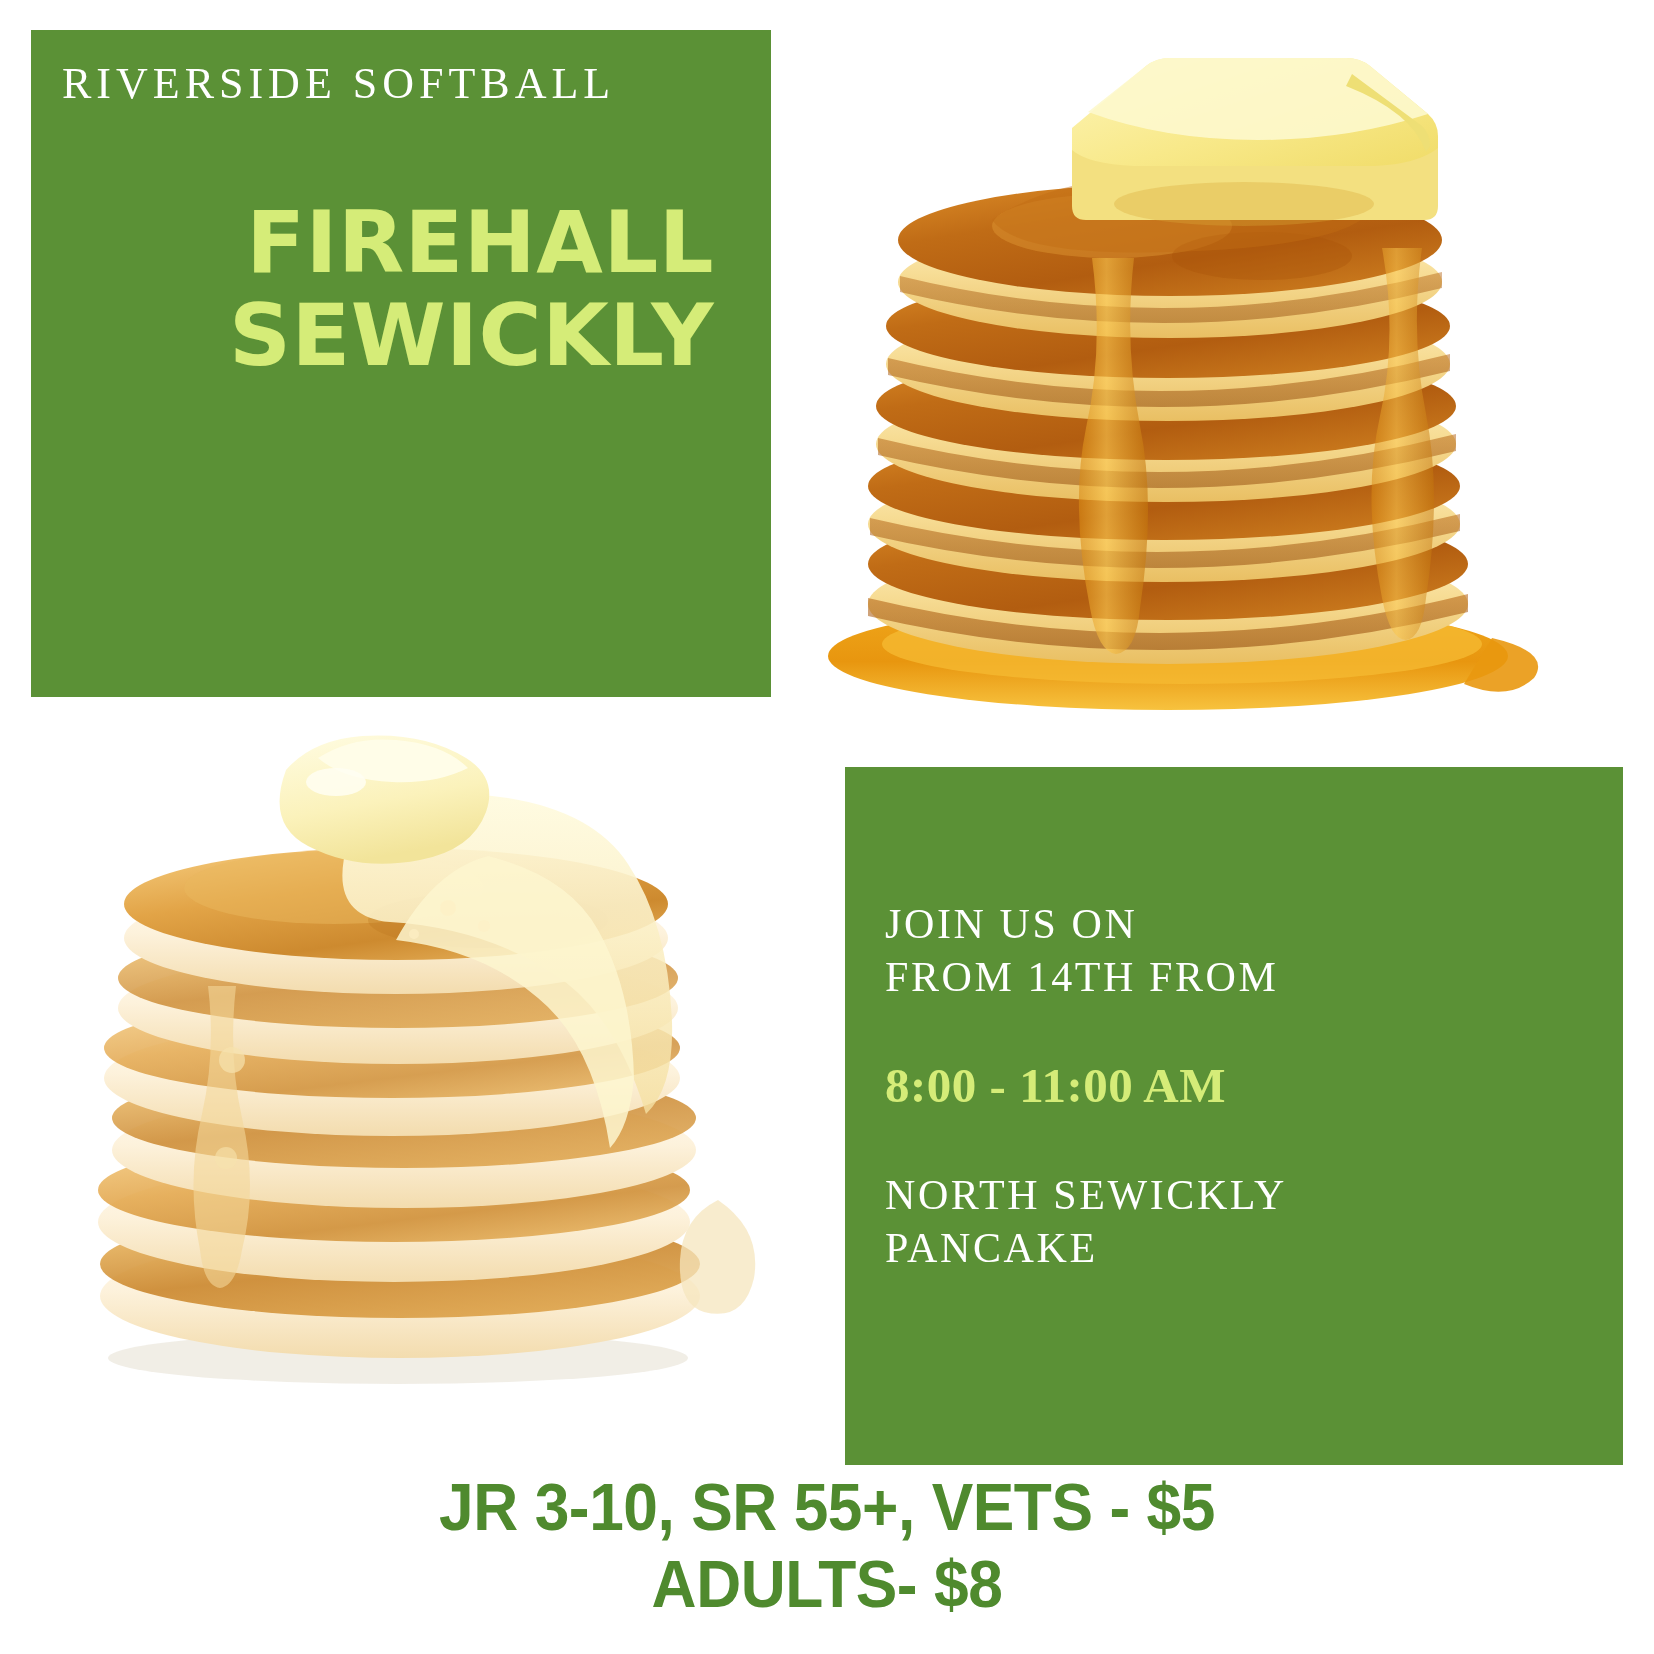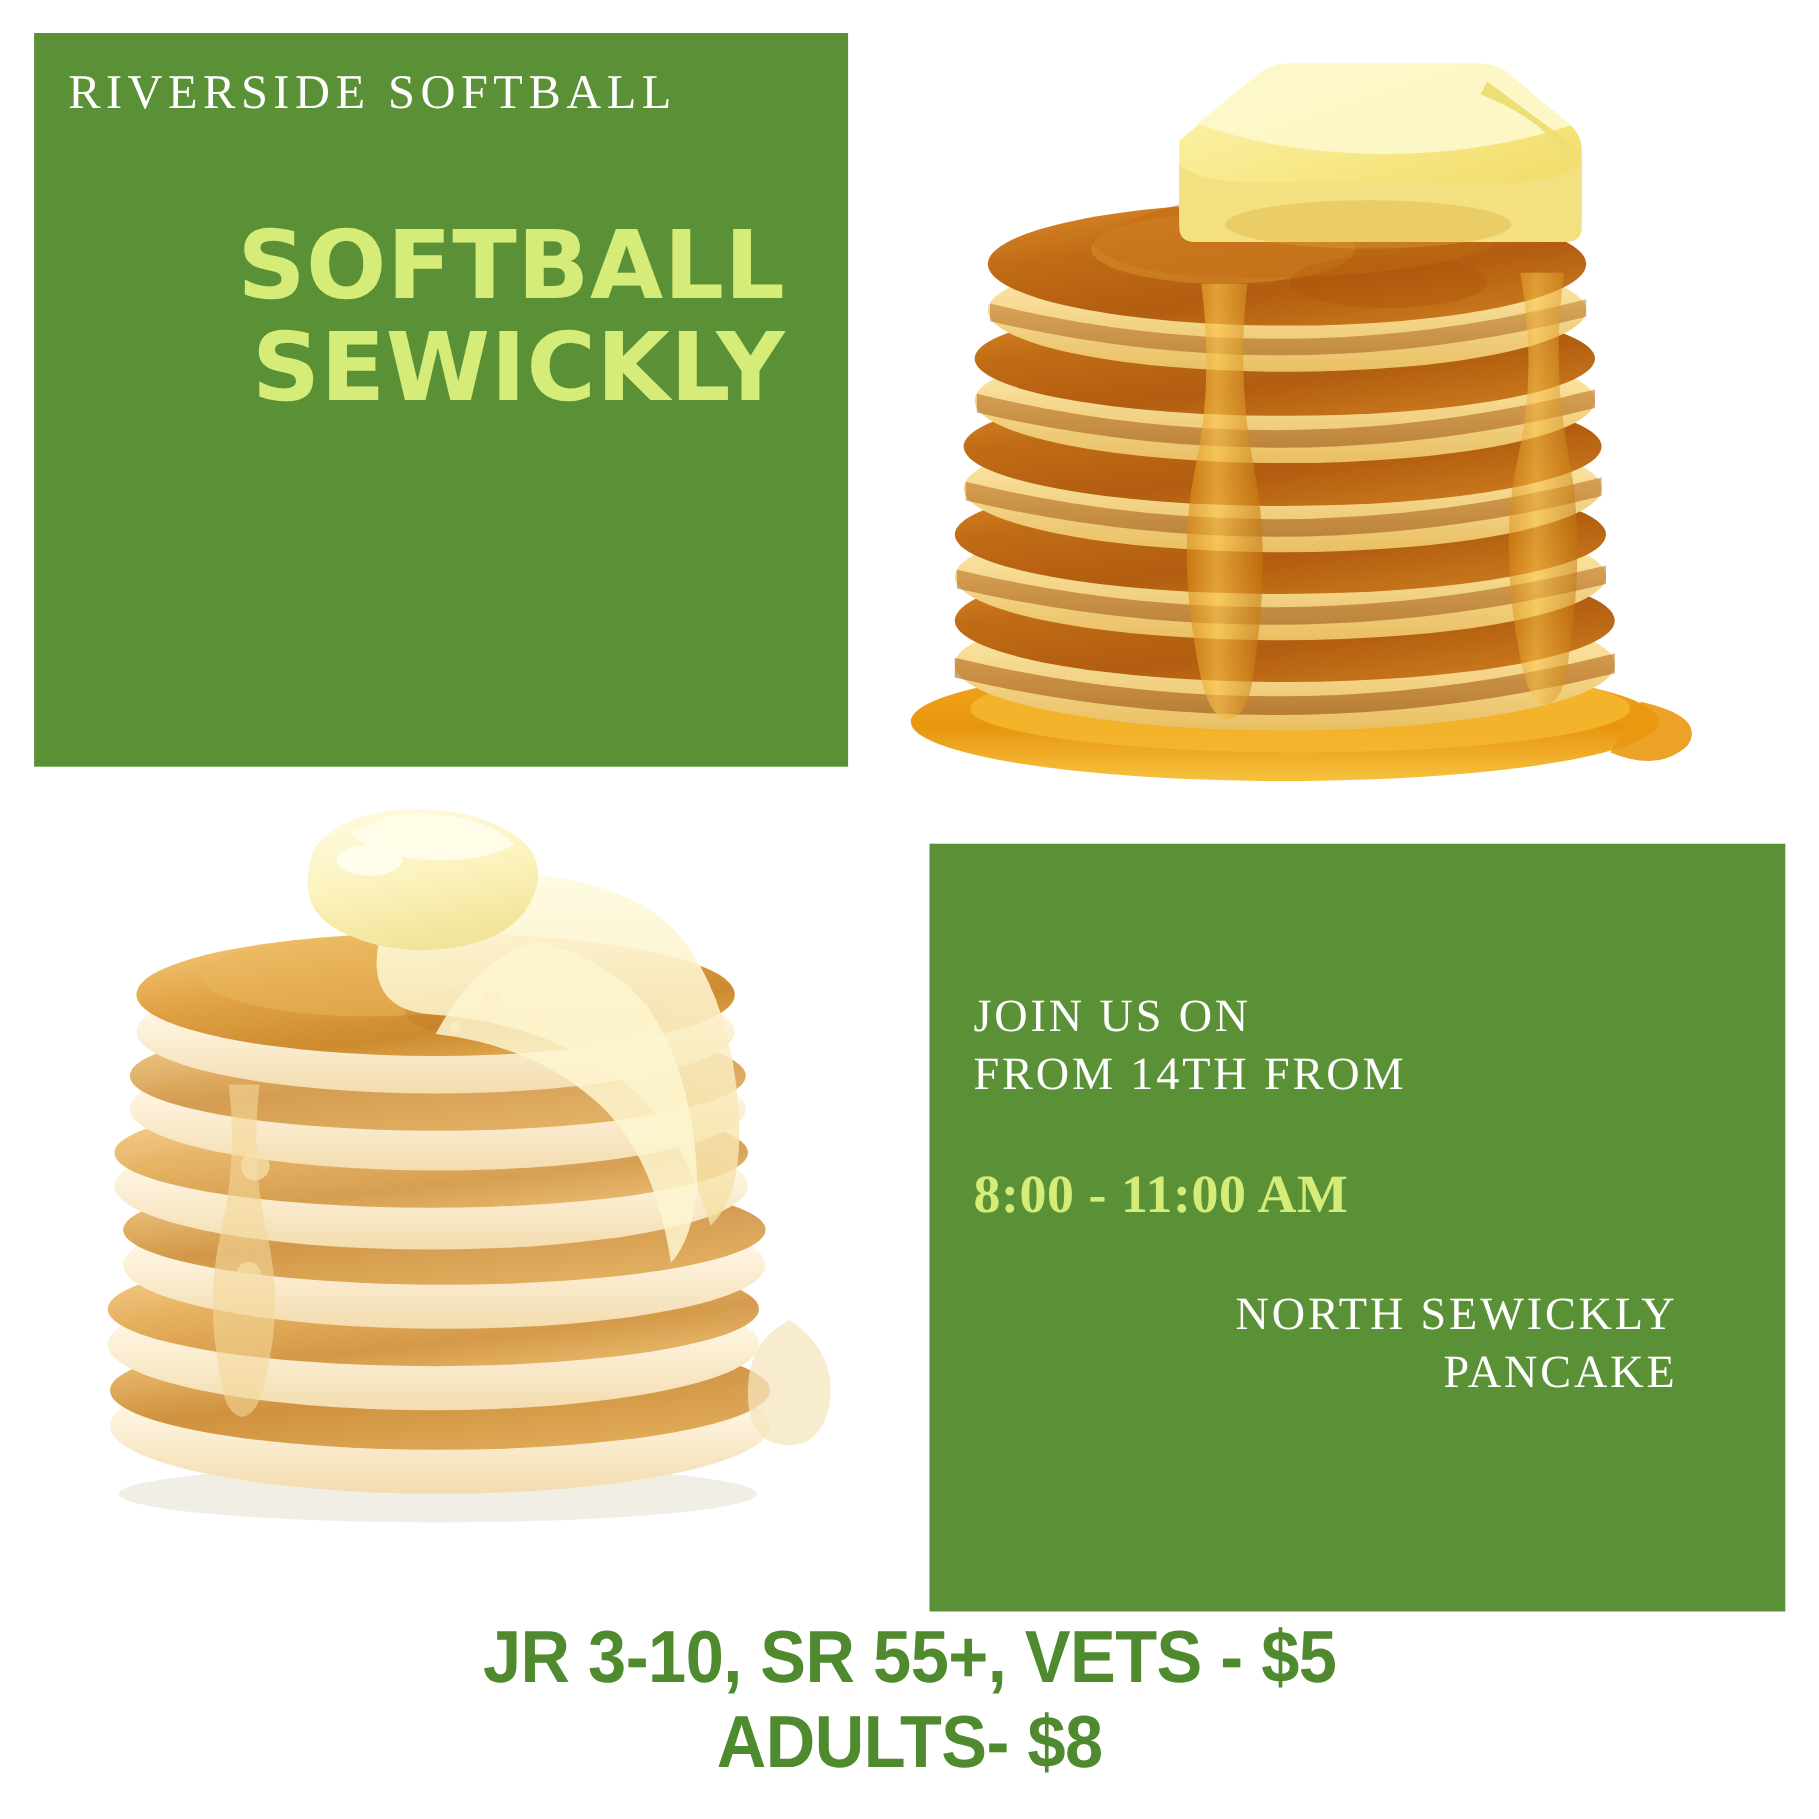--- a/index.html
+++ b/index.html
@@ -87,21 +87,20 @@
     color: #d5ec78;
     font-family: Liberation Serif, serif;
     font-size: 49px;
     font-weight: 700;
     letter-spacing: 0.5px;
     line-height: 1.1;
     white-space: nowrap;
   }
   #venue {
     margin-top: 56px;
-    text-align: right;
   }
 
   
   #pricing {
     position: absolute;
     left: 0;
     top: 1468px;
     width: 1654px;
     text-align: center;
     color: #4f8a2e;
@@ -279,21 +278,21 @@
     </svg>
   </div>
 
   <div class="green-panel" id="panel-top-left"></div>
 
   <div class="green-panel" id="panel-bottom-right"></div>
 
   <div id="org-name">RIVERSIDE SOFTBALL</div>
 
   <div id="event-title">
-    <span class="ln">SOFTBALL</span>
+    <span class="ln">FIREHALL</span>
     <span class="ln">SEWICKLY</span>
   </div>
 
   <div id="details">
     <div class="detail-serif">
       <span class="ln">JOIN US ON</span>
       <span class="ln">FROM 14TH FROM</span>
     </div>
     <div id="time-range">8:00 - 11:00 AM</div>
     <div id="venue" class="detail-serif">

